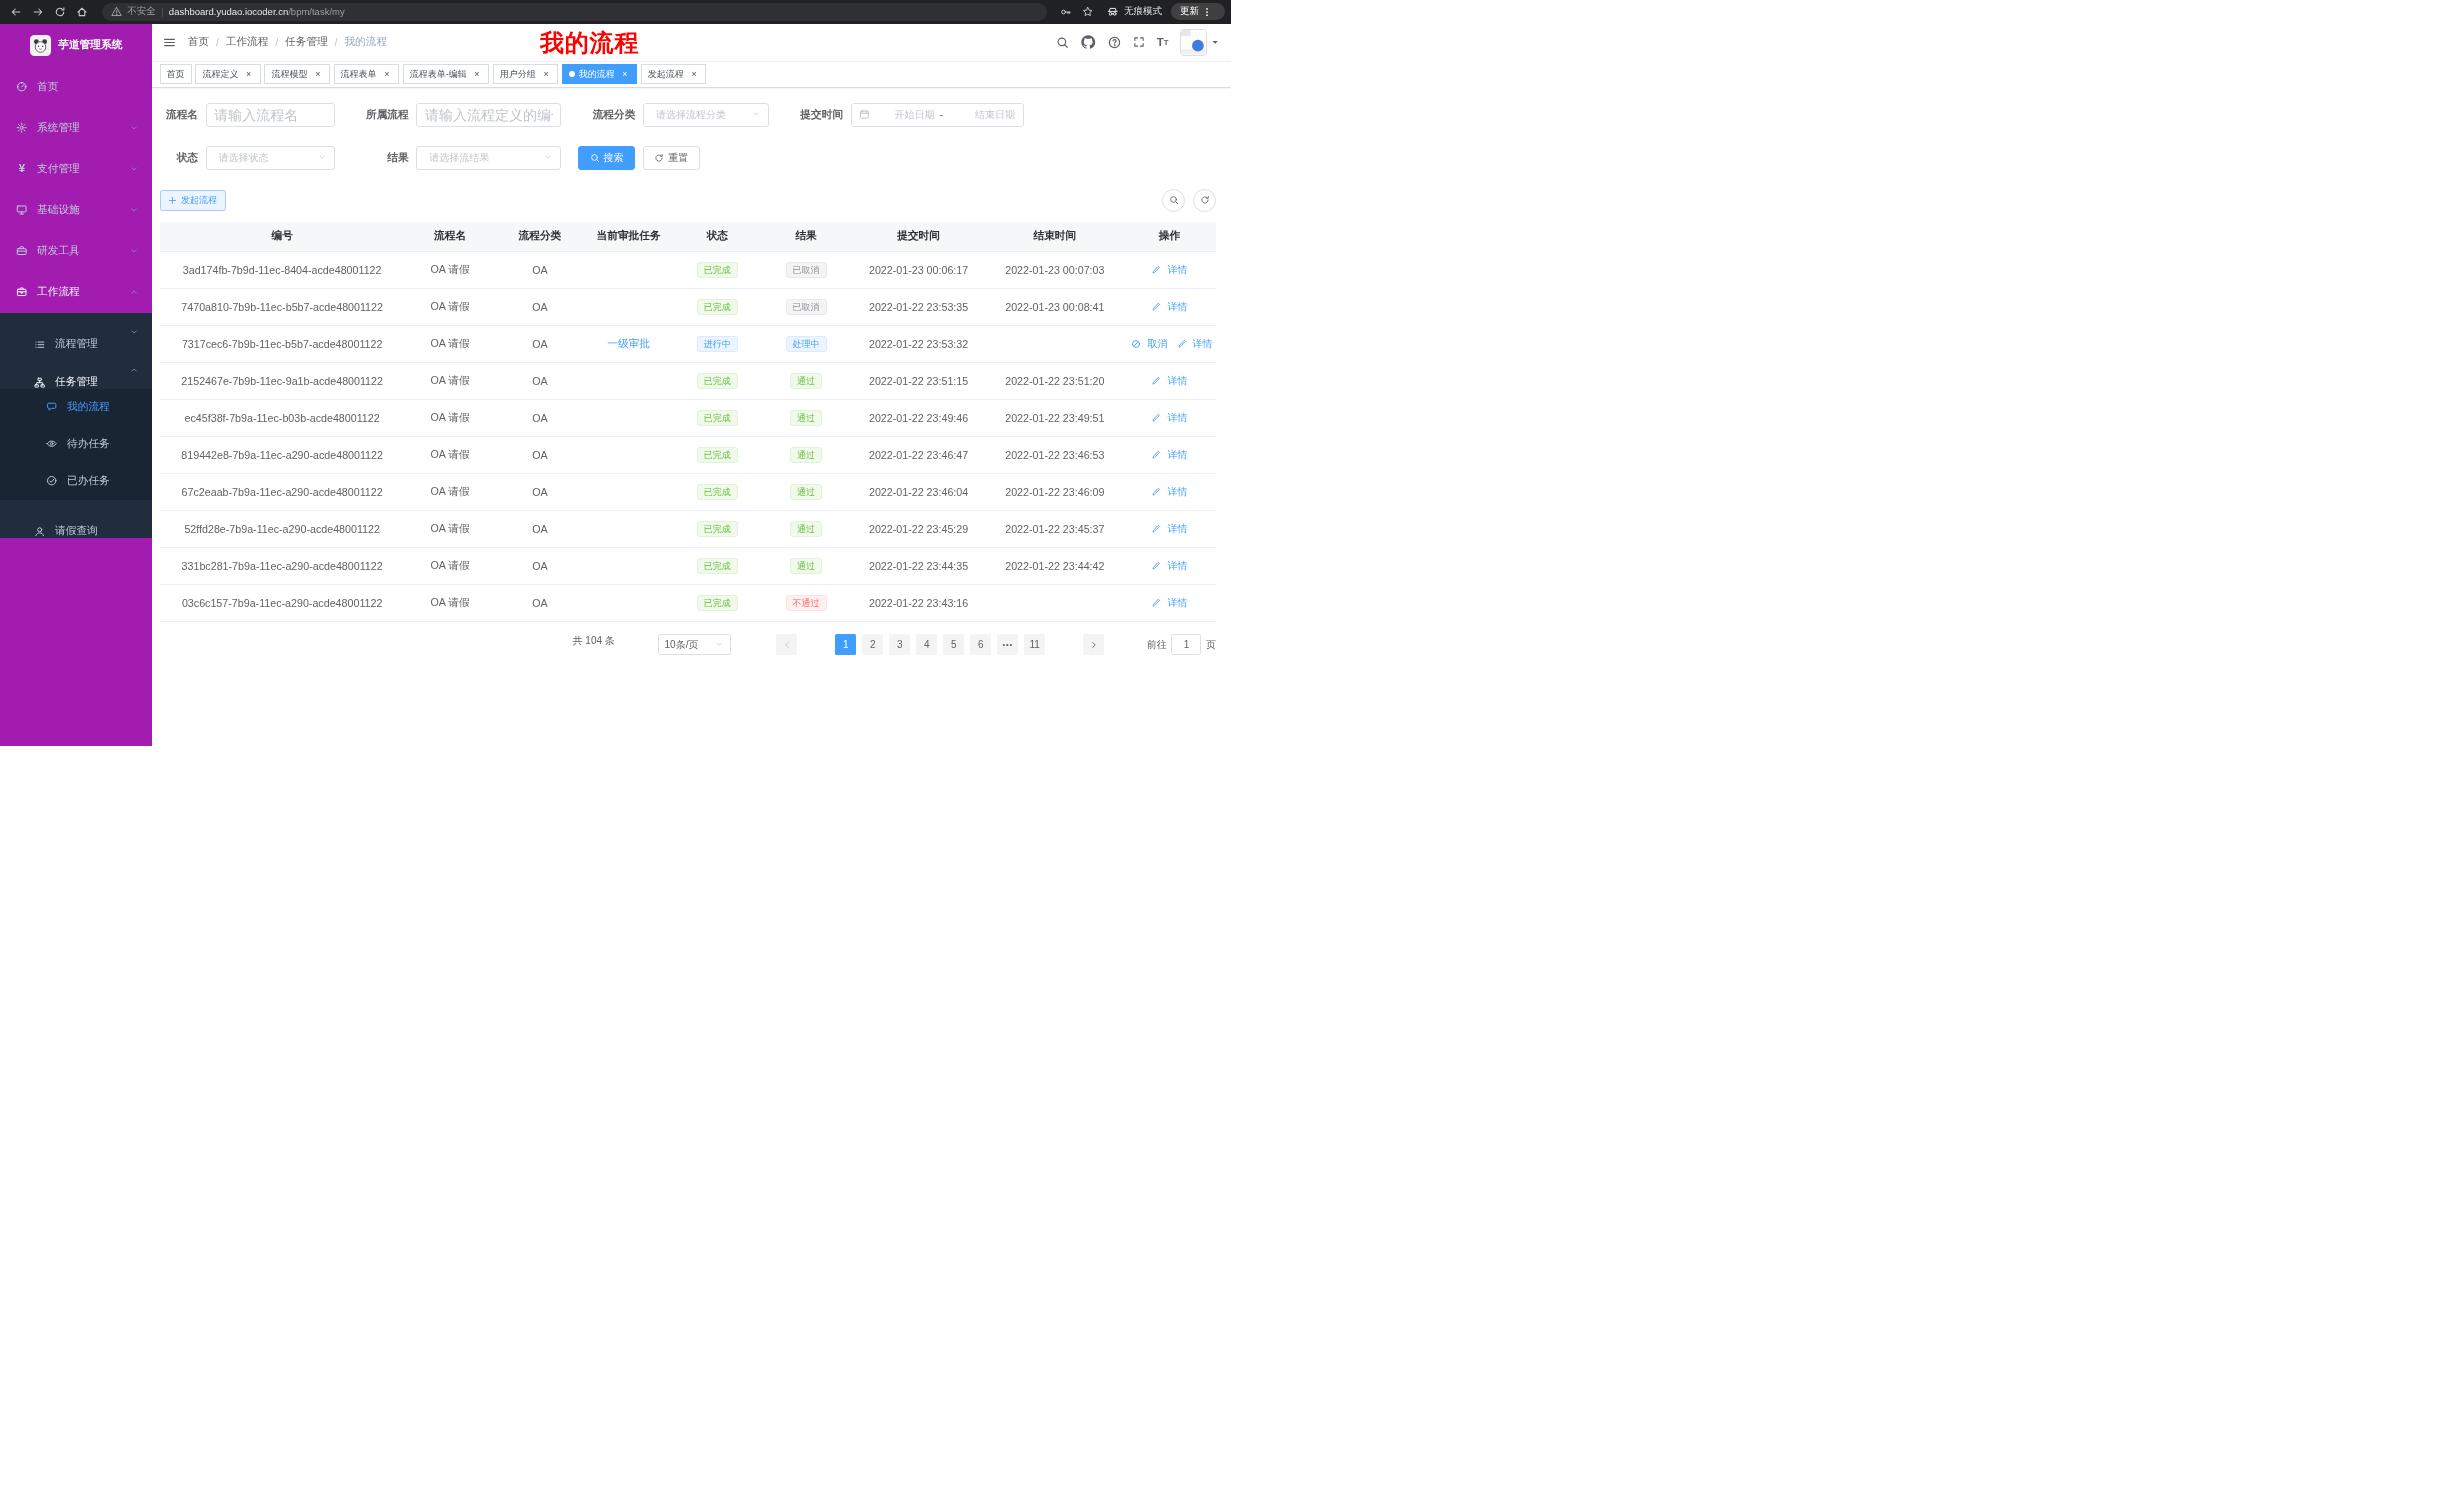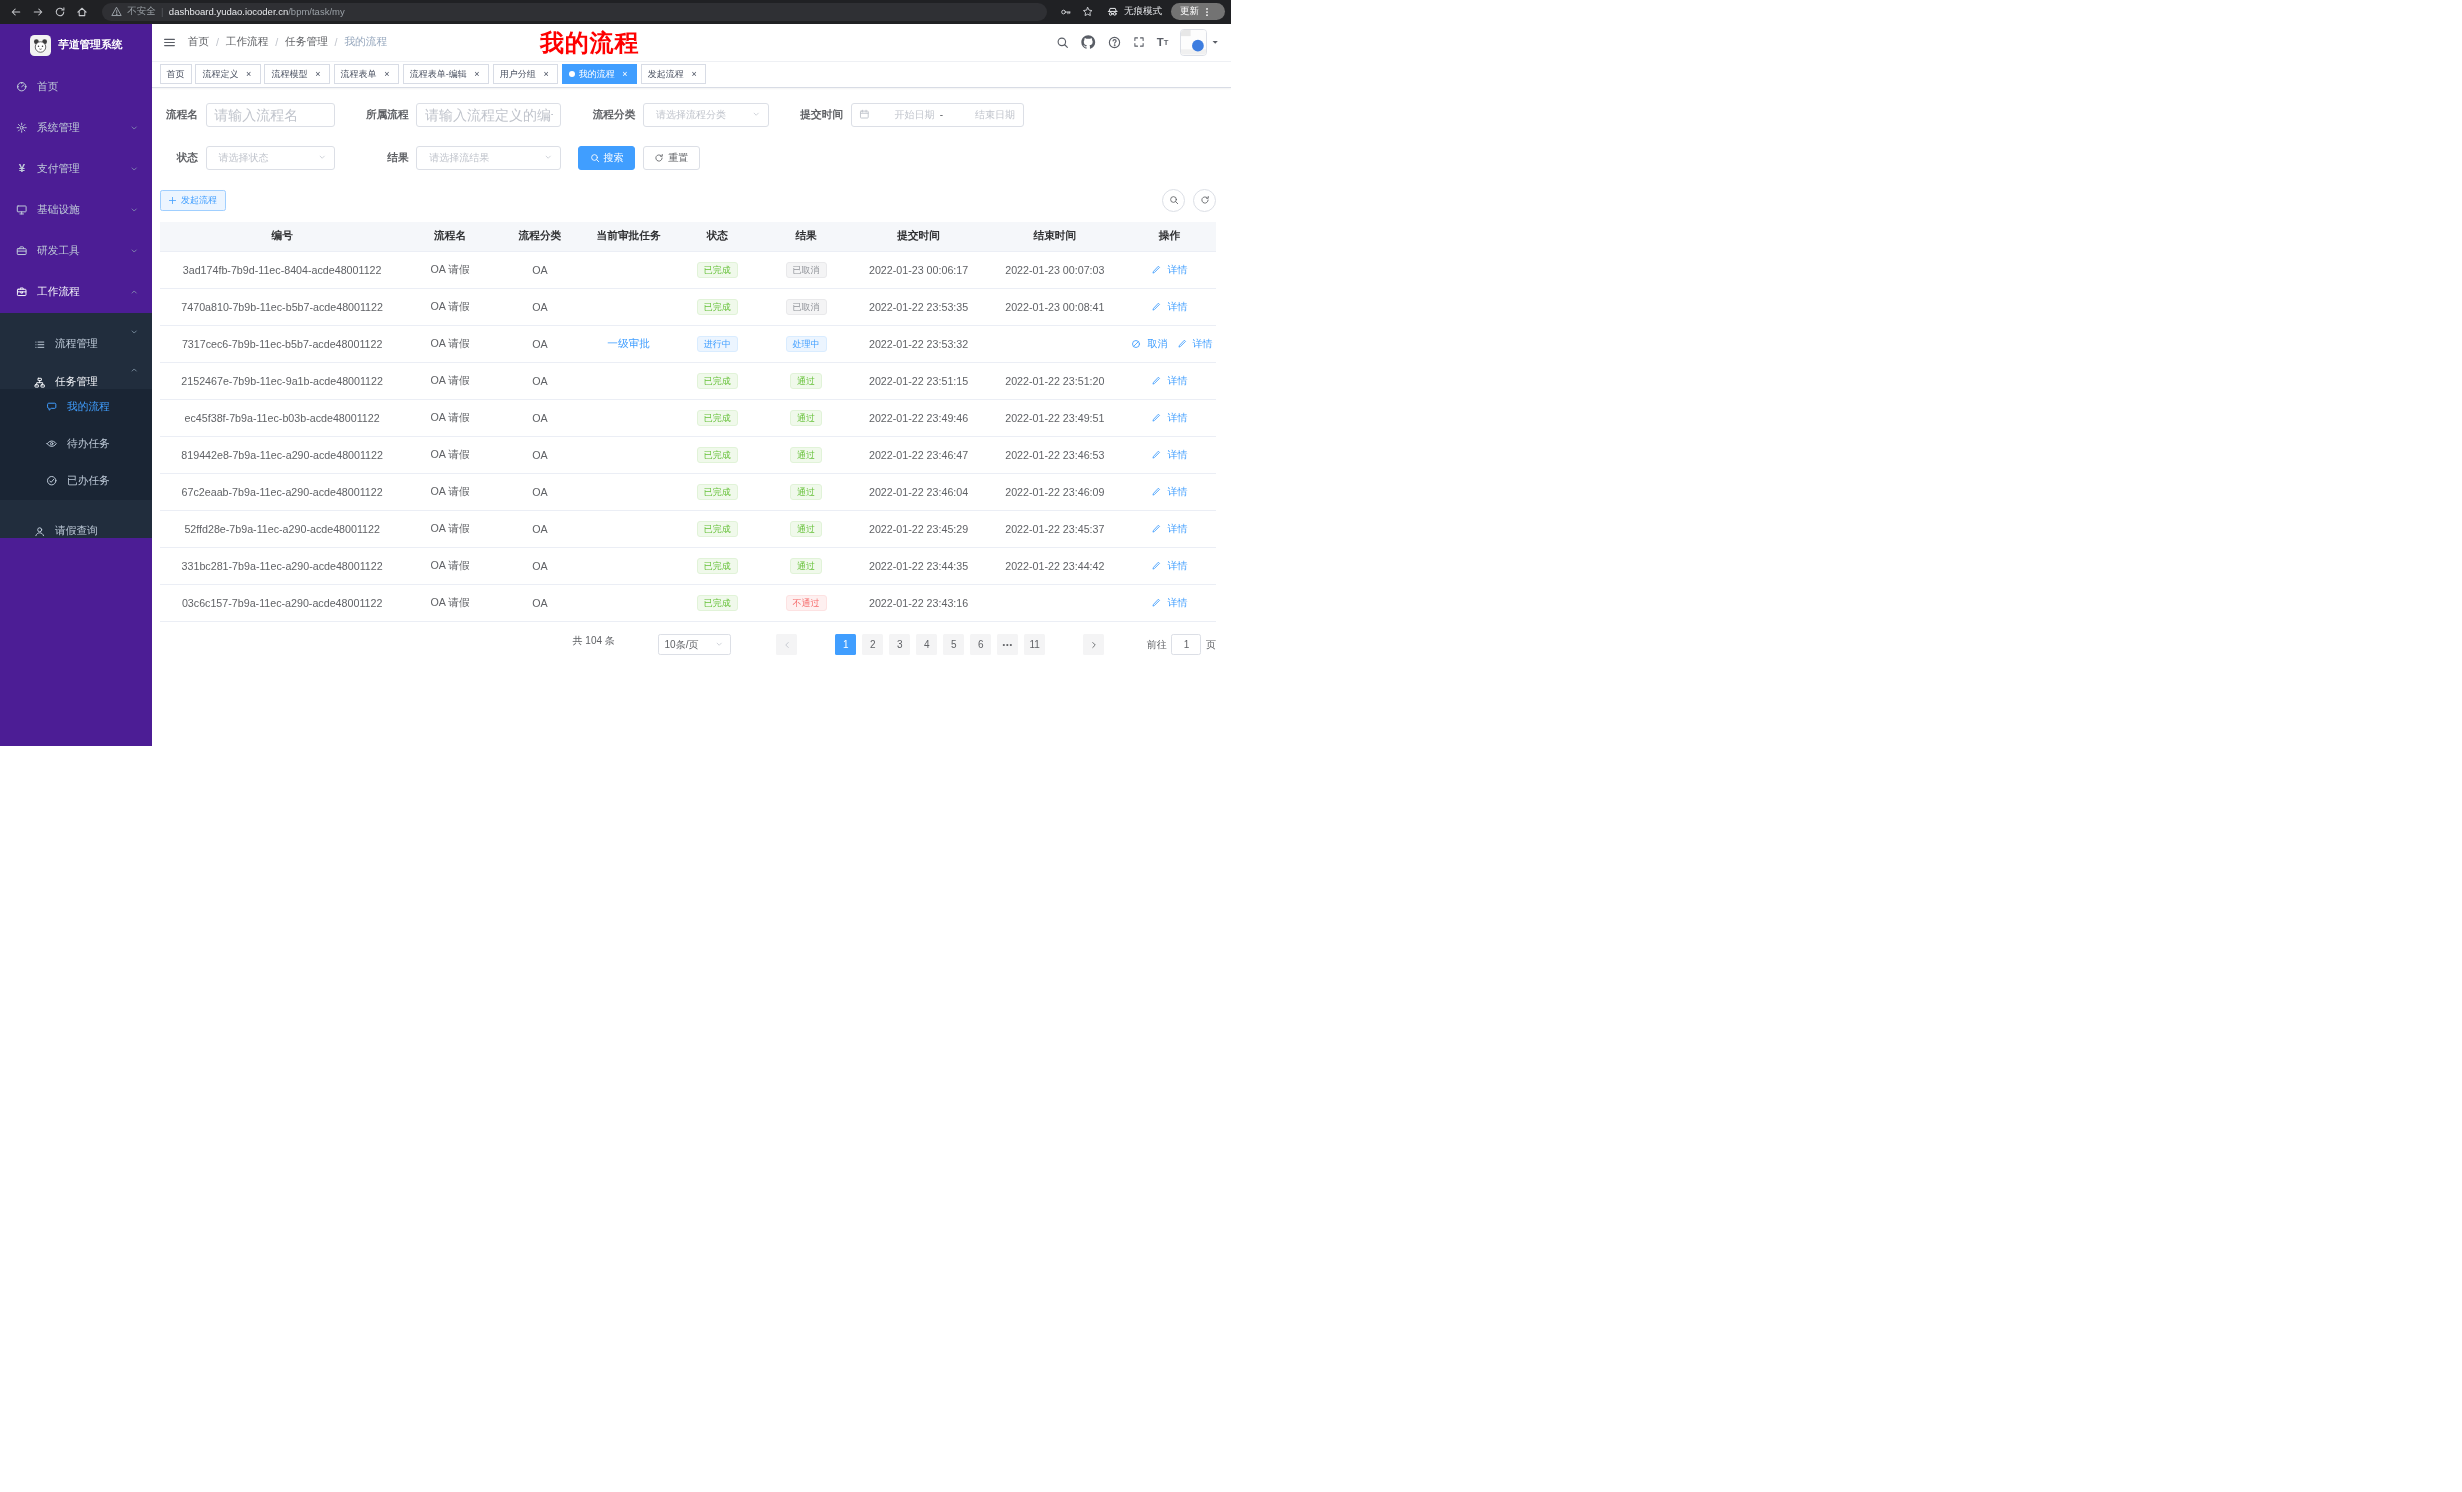--- a/index.html
+++ b/index.html
@@ -11,25 +11,25 @@
   svg{display:block}
 
   
   .browser-bar{height:23.6px;background:#202124;display:flex;align-items:center;padding:0 6px;gap:1.5px;}
   .b-icon{width:20.5px;height:20.5px;display:flex;align-items:center;justify-content:center;color:#c6c8cc;border-radius:50%;cursor:pointer;flex-shrink:0;}
   .addr-pill{flex:1;height:17.5px;margin:0 7.6px;background:#2f3034;border-radius:9px;display:flex;align-items:center;padding:0 9px;font-size:9.5px;color:#9aa0a6;gap:5.3px;min-width:0;}
   .addr-sep{color:#55585e;}
   .url{display:flex;}
   .host{color:#e8eaed;} .path{color:#9aa0a6;}
   .chip-incognito{display:flex;align-items:center;gap:5.3px;color:#e8eaed;font-size:9.5px;margin:0 7.6px;flex-shrink:0;}
-  .update-pill{background:#737373;color:#fff;height:16.7px;border-radius:9px;display:flex;align-items:center;padding:0 13px 0 9px;font-size:9.5px;gap:3px;cursor:pointer;flex-shrink:0;}
+  .update-pill{background:#404040;color:#fff;height:16.7px;border-radius:9px;display:flex;align-items:center;padding:0 13px 0 9px;font-size:9.5px;gap:3px;cursor:pointer;flex-shrink:0;}
 
   
   .app{display:flex;height:calc(100% - 23.6px);}
-  .sidebar{width:152px;flex-shrink:0;background:#4c1d95;display:flex;flex-direction:column;font-size:10.7px;overflow:hidden;}
+  .sidebar{width:152px;flex-shrink:0;background:#a21caf;display:flex;flex-direction:column;font-size:10.7px;overflow:hidden;}
   .logo-row{height:43px;display:flex;align-items:center;justify-content:center;gap:7.6px;flex-shrink:0;cursor:pointer;}
   .logo-title{color:#fff;font-size:10.7px;font-weight:700;}
   .menu-item{display:flex;align-items:center;cursor:pointer;color:#bfcbd9;position:relative;}
   .menu-item .icon{margin-right:9px;display:inline-flex;align-items:center;justify-content:center;width:12px;}
   .lvl1{height:41px;padding-left:16px;}
   .lvl2{height:38px;padding-left:34px;background:#212d3d;align-items:flex-end;}
   .lvl3{height:37px;padding-left:46px;background:#1a2534;}
   .menu-item.open{color:#f4f6fa;}
   .menu-item.active{color:#409eff;}
   .arrow{position:absolute;right:13.7px;top:50%;transform:translateY(-50%);color:#8fa3b5;}

